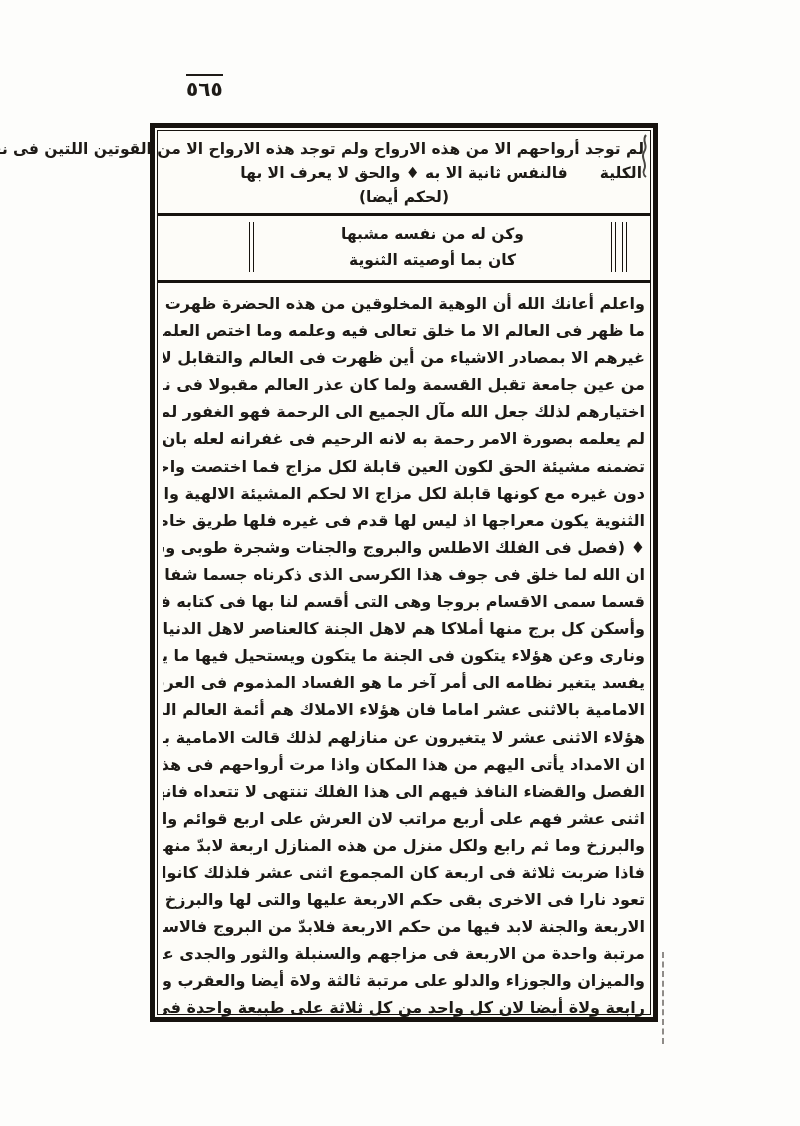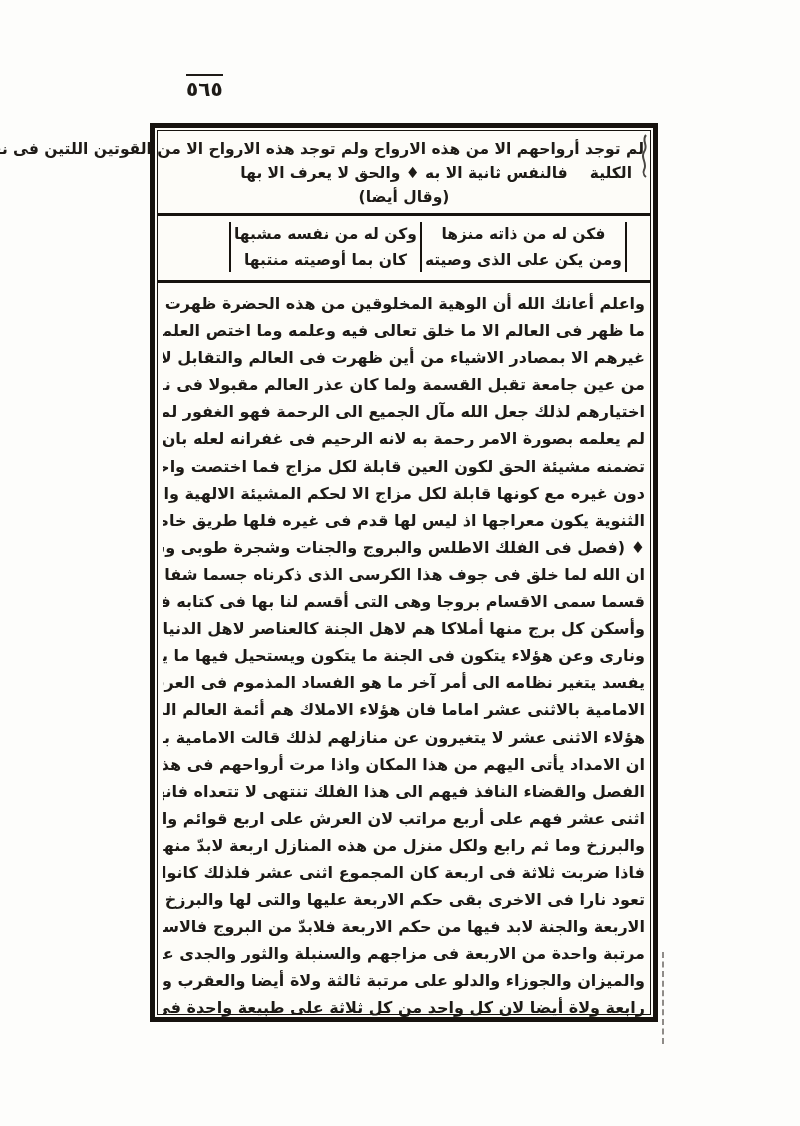--- a/index.html
+++ b/index.html
@@ -20,21 +20,21 @@
     position:absolute;top:123px;left:150px;width:508px;height:899px;
     border:5px solid #17130f;background:#fdfcf8;box-sizing:border-box;
   }
   .frame-inner{
     position:absolute;inset:2px;border:1.5px solid #17130f;
     display:flex;flex-direction:column;box-sizing:border-box;
   }
   .header{padding:6px 6px 2px 6px;font-weight:700;font-size:15.5px;line-height:24px;}
   .hdr-line1{text-align:justify;text-align-last:justify;white-space:nowrap;}
   .hdr-line2{position:relative;text-align:center;}
-  .hdr-word-right{position:absolute;right:12px;top:0;}
+  .hdr-word-right{position:absolute;right:2px;top:0;}
   .hdr-line3{text-align:center;}
   .dbl-rule{
     height:3px;border-top:2.5px solid #17130f;border-bottom:1.5px solid #17130f;
     margin:2px 0 0 0;
   }
   .verse{
     display:flex;align-items:stretch;
     margin:5px 20px 5px 88px;
     font-weight:700;font-size:15.5px;line-height:26px;
   }
@@ -71,35 +71,31 @@
     <svg class="squiggle" width="14" height="46" viewBox="0 0 14 46">
       <path d="M8 2 C3 8 11 12 6 19 C2 25 10 30 6 37 C4 41 8 44 8 44" fill="none" stroke="#1e1b17" stroke-width="2"></path>
     </svg>
 
     <div class="header">
       <div class="hdr-line1">لم توجد أرواحهم الا من هذه الارواح ولم توجد هذه الارواح الا من القوتين اللتين فى نفس</div>
       <div class="hdr-line2">
         <span class="hdr-word-right">الكلية</span>
         <span>فالنفس ثانية الا به ♦ والحق لا يعرف الا بها</span>
       </div>
-      <div class="hdr-line3">(وقال أيضا)</div>
+      <div class="hdr-line3">(لحكم أيضا)</div>
     </div>
 
     <div class="dbl-rule"></div>
 
     <div class="verse">
       <div class="vbar"></div>
-      <div class="vcol right">
-        <div>فكن له من ذاته منزها</div>
-        <div>ومن يكن على الذى وصيته</div>
-      </div>
       <div class="vbar"></div>
       <div class="vcol">
         <div>وكن له من نفسه مشبها</div>
-        <div>كان بما أوصيته منتبها</div>
+        <div>كان بما أوصيته الثنوية</div>
       </div>
       <div class="vbar"></div>
     </div>
 
     <div class="dbl-rule"></div>
 
     <div class="body">
         <div class="body-line">واعلم أعانك الله أن الوهية المخلوقين من هذه الحضرة ظهرت فى العالم لما تعطيه من انقسام كل شئ</div>
         <div class="body-line">ما ظهر فى العالم الا ما خلق تعالى فيه وعلمه وما اختص العلماء بالله وحصل لهم التفوق على</div>
         <div class="body-line">غيرهم الا بمصادر الاشياء من أين ظهرت فى العالم والتقابل لاشك انه انقسام فى مقسوم ولابدّ</div>

